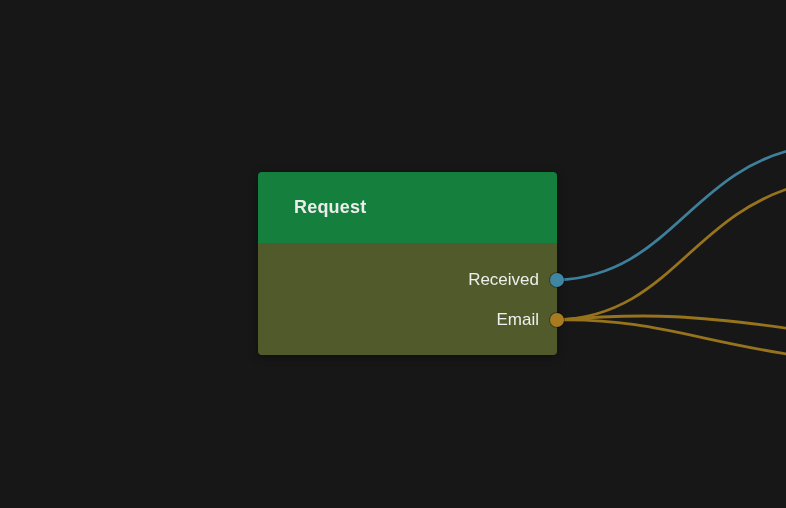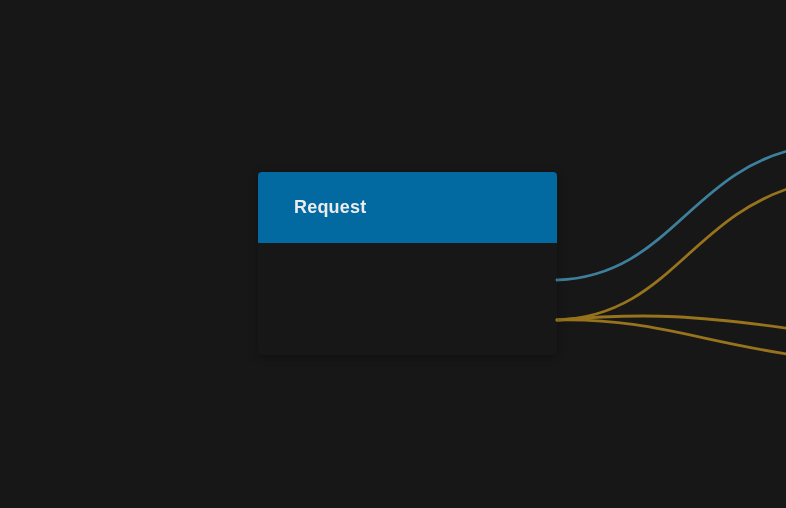--- a/index.html
+++ b/index.html
@@ -88,18 +88,31 @@
 <div class="canvas" style="background: rgb(23, 23, 23);">
 
   <svg class="wires-svg" viewBox="0 0 786 508" xmlns="http://www.w3.org/2000/svg">
     <path fill="none" stroke-linecap="round" d="M 557 280 C 670 276, 690 170, 800 148" stroke="#3e7f9b" stroke-width="2.8"></path>
     <path fill="none" stroke-linecap="round" d="M 557 320 C 670 316, 690 215, 800 185" stroke="#96731c" stroke-width="2.8"></path>
     <path fill="none" stroke-linecap="round" d="M 557 320 C 650 312, 700 316, 800 330" stroke="#96731c" stroke-width="2.8"></path>
     <path fill="none" stroke-linecap="round" d="M 557 320 C 650 318, 700 342, 800 356" stroke="#96731c" stroke-width="2.8"></path>
   </svg>
 
   <div class="node">
-    <div class="node-header" style="background: #0369a1; padding-left: 36px;">
+    <div class="node-header" style="background: #15803d; padding-left: 36px;">
       <span class="node-title">Request</span>
+    </div>
+    <div class="node-body" style="background: rgb(80, 90, 43);">
+
+      <div class="output-row">
+        <span class="output-label">Received</span>
+        <span class="port" style="background: rgb(63, 134, 165);"></span>
+      </div>
+
+      <div class="output-row">
+        <span class="output-label">Email</span>
+        <span class="port" style="background: rgb(168, 124, 30);"></span>
+      </div>
+
     </div>
   </div>
 
 </div>
 
 </body></html>

